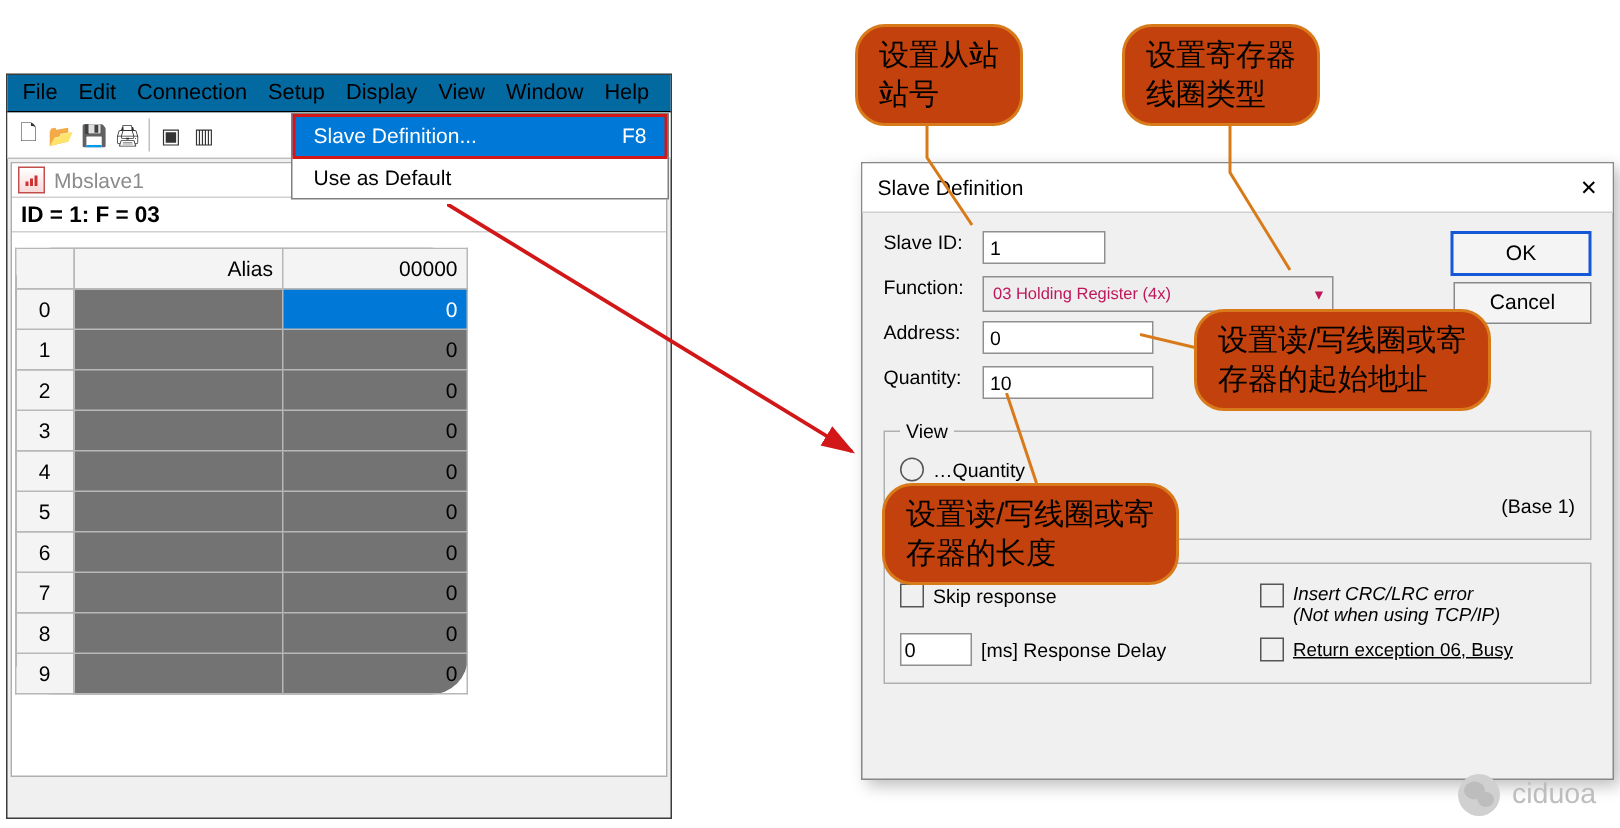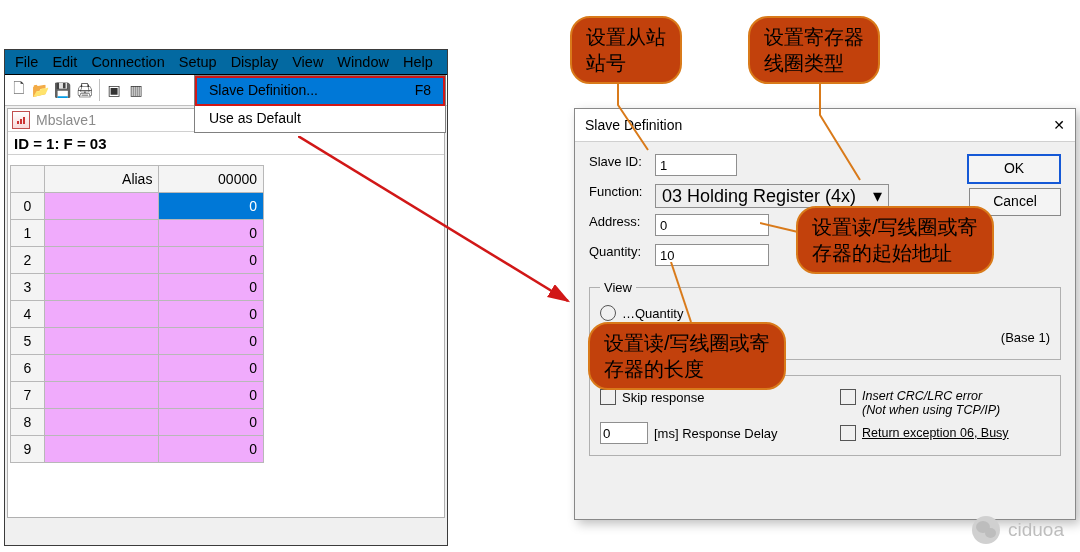--- a/index.html
+++ b/index.html
@@ -59,21 +59,21 @@
     z-index: 20;
     font-size: 14px;
   }
   .setup-menu .mi {
     height: 28px;
     display: flex; align-items: center;
     padding: 0 14px;
     justify-content: space-between;
   }
   .setup-menu .mi.highlight {
-    background: #0078d7; color: #000000;
+    background: #0078d7; color: #ffffff;
   }
   .setup-menu .hl-frame {
     position: absolute;
     left: 0; top: 0;
     width: 246px; height: 26px;
     border: 2px solid #d11717;
     pointer-events: none;
   }
 
   .childwin {
@@ -103,22 +103,23 @@
     padding: 0 6px;
     display:flex; align-items:center;
     font-size:15px; font-weight: bold;
     color:#000;
     border-bottom: 1px solid #d0d0d0;
   }
 
   .gridwrap { flex: 1; overflow: hidden; margin: 10px 2px 0 2px;}
   table.grid {
     border-collapse: collapse;
-    width: 254px;
-    background: #f0abfc;
+    width: 302px;
+    background: #737373;
+    border-radius: 25px;
   }
   table.grid th, table.grid td {
     border: 1px solid #b8b8b8;
     height: 26px;
     padding: 0 6px;
     font-size: 14px;
   }
   table.grid th {
     background: #f4f4f4;
     font-weight: normal;
@@ -153,21 +154,21 @@
   .row { display:flex; align-items:flex-start; height: 28px; margin-bottom: 2px; }
   .row label { width: 66px; text-align: left; font-size: 13px; }
   .row input[type=text] {
     height: 20px; border: 1px solid #8f8f8f; background:#fff;
     padding: 0 4px; font-size:13px;
   }
   .row .combo {
     width: 220px; height: 22px;
     border: 1px solid #8f8f8f; background:#eee;
     display:flex; align-items:center; justify-content: space-between;
-    padding: 0 6px; color:#000000; font-size:18px;
+    padding: 0 6px; color:#be185d; font-size:11px;
   }
 
   .okbtn, .cancelbtn {
     position:absolute; right: 14px;
     width: 90px; height: 26px;
     border: 1px solid #888; background:#f4f4f4;
     text-align:center; line-height: 24px;
     font-size: 14px;
   }
   .okbtn { top: 12px; border: 2px solid #1458d6; }

